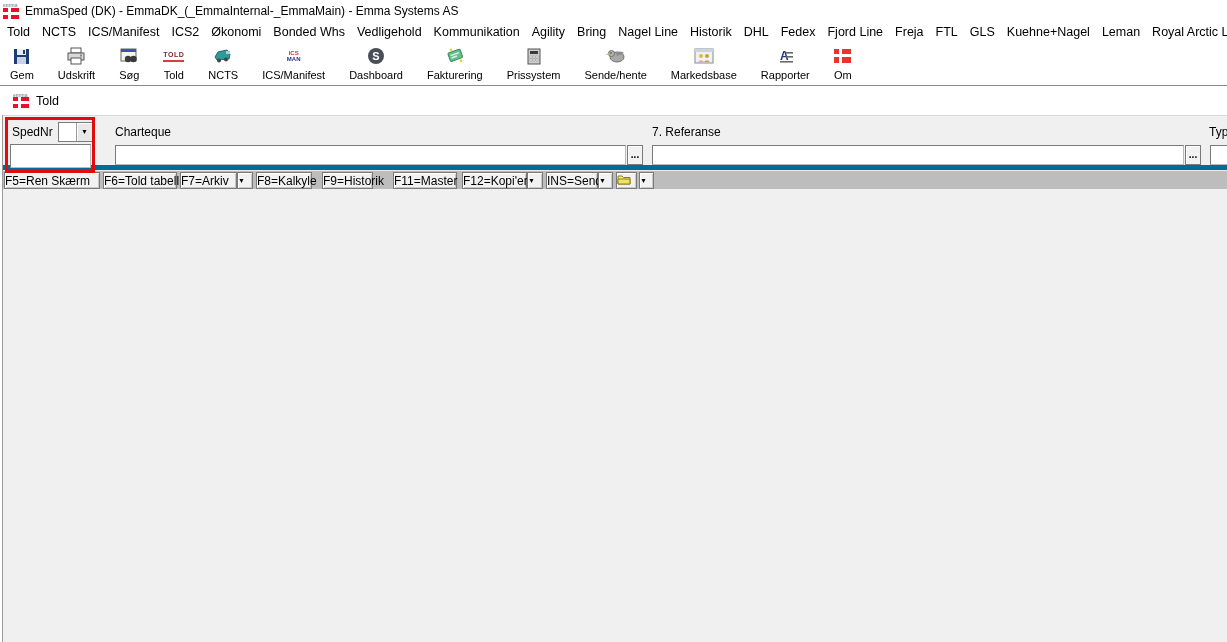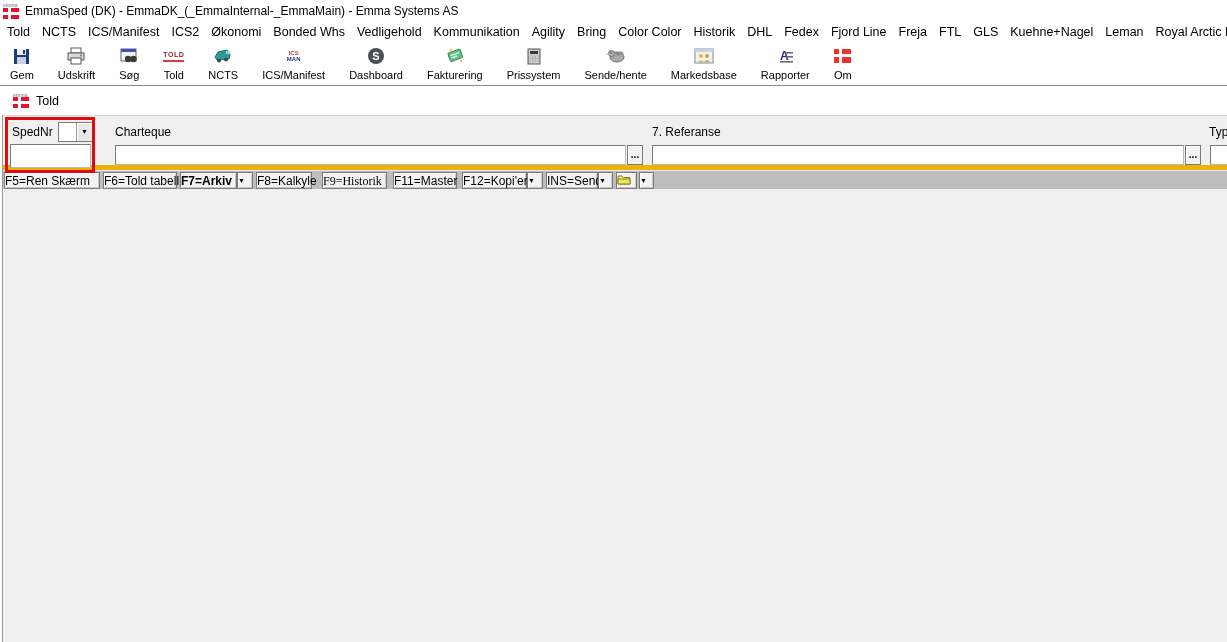--- a/index.html
+++ b/index.html
@@ -1,20 +1,20 @@
 <!DOCTYPE html>
 <html><head>
 <meta charset="utf-8">
 <style>
   * { margin:0; padding:0; box-sizing:border-box; }
   html,body { background:#fff; }
   #app {
     position:relative; width:1227px; height:642px; overflow:hidden;
     font-family:"Liberation Sans", sans-serif; font-size:12px; color:#000;
-    background:#eab308;
+    background:#0369a1;
   }
   
   #titlebar { position:absolute; left:0; top:0; width:1227px; height:21px;
     display:flex; align-items:center; padding-left:3px; background:#fff; }
   #titlebar .title-text { margin-left:6px; font-size:12px; color:#000; }
   
   .emma-icon { position:relative; width:16px; height:16px; display:inline-block; }
   .emma-icon .emma-mini { position:absolute; left:0; top:0; font-size:5px; line-height:5px;
      color:#8a9aa6; font-weight:bold; letter-spacing:0; }
   .emma-icon .flag { position:absolute; left:0; bottom:0; width:16px; height:11px;
@@ -103,21 +103,21 @@
     <span class="menu-item">Told</span>
     <span class="menu-item">NCTS</span>
     <span class="menu-item">ICS/Manifest</span>
     <span class="menu-item">ICS2</span>
     <span class="menu-item">Økonomi</span>
     <span class="menu-item">Bonded Whs</span>
     <span class="menu-item">Vedligehold</span>
     <span class="menu-item">Kommunikation</span>
     <span class="menu-item">Agility</span>
     <span class="menu-item">Bring</span>
-    <span class="menu-item">Color Color</span>
+    <span class="menu-item">Nagel Line</span>
     <span class="menu-item">Historik</span>
     <span class="menu-item">DHL</span>
     <span class="menu-item">Fedex</span>
     <span class="menu-item">Fjord Line</span>
     <span class="menu-item">Freja</span>
     <span class="menu-item">FTL</span>
     <span class="menu-item">GLS</span>
     <span class="menu-item">Kuehne+Nagel</span>
     <span class="menu-item">Leman</span>
     <span class="menu-item">Royal Arctic Line</span>
@@ -317,24 +317,24 @@
     <input class="sunken-input" style="left: 649px; top: 29px; width: 532px; height: 20px;" value="">
     <button class="browse-btn" style="left:1182px; top:29px;">...</button>
 
     <span class="fld-label" style="left:1206px; top:9px;">Typ</span>
     <input class="sunken-input" style="left: 1207px; top: 29px; width: 40px; height: 20px;" value="">
   </div>
 
   <div id="fkeybar">
     <button class="fkey-btn" style="left:1px;   width:96px;">F5=Ren Skærm</button>
     <button class="fkey-btn" style="left:100px; width:74px;">F6=Told tabell</button>
-    <button class="fkey-btn" style="left:177px; width:57px;font-weight:bold;">F7=Arkiv</button>
+    <button class="fkey-btn" style="left:177px; width:57px;">F7=Arkiv</button>
     <button class="fkey-btn fkey-arrow" style="left:234px; width:16px;">▼</button>
     <button class="fkey-btn" style="left:253px; width:56px;">F8=Kalkyle</button>
-    <button class="fkey-btn" style="left:319px; width:65px;font-family:Liberation Serif, serif;">F9=Historik</button>
+    <button class="fkey-btn" style="left:319px; width:51px;">F9=Historik</button>
     <button class="fkey-btn" style="left:390px; width:64px;">F11=Master</button>
     <button class="fkey-btn" style="left:459px; width:65px;">F12=Kopi'er</button>
     <button class="fkey-btn fkey-arrow" style="left:524px; width:16px;">▼</button>
     <button class="fkey-btn" style="left:543px; width:52px;">INS=Send</button>
     <button class="fkey-btn fkey-arrow" style="left:595px; width:15px;">▼</button>
     <button class="fkey-btn" style="left:613px; width:21px;">
       <svg width="14" height="11" viewBox="0 0 14 11">
           <path d="M1 2 L5 2 L6.5 3.5 L13 3.5 L13 10 L1 10 Z" fill="#f3ed8a" stroke="#8a7d1f"></path>
           <path d="M1 5 L13 5 L13 10 L1 10 Z" fill="#efe45c" stroke="#8a7d1f"></path>
         </svg>

